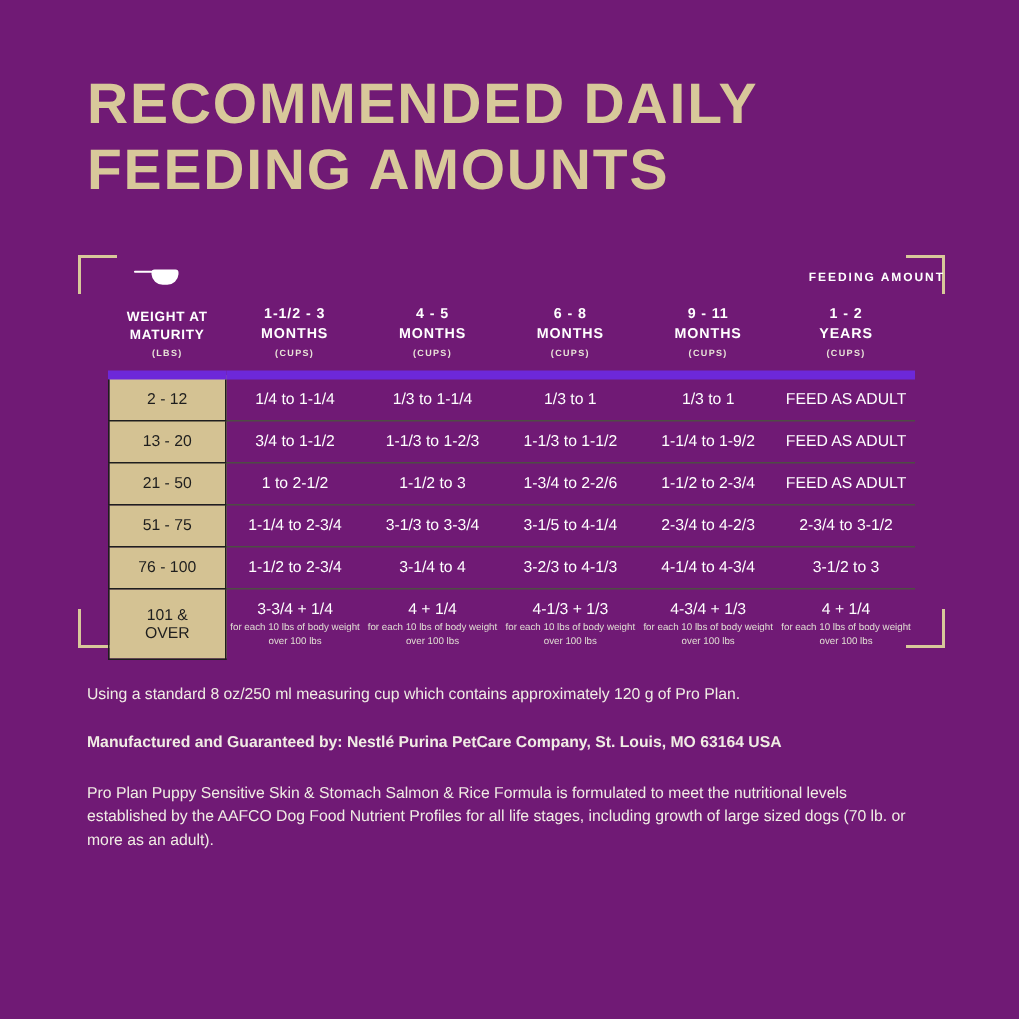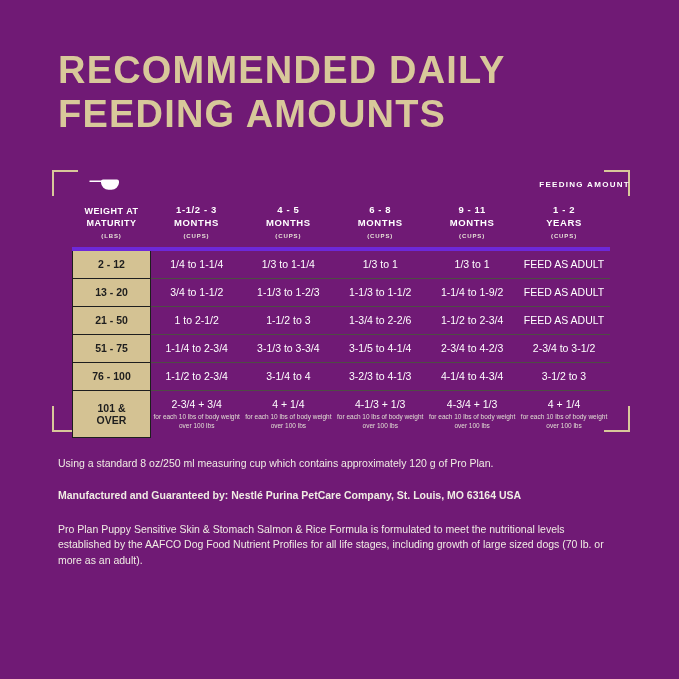--- a/index.html
+++ b/index.html
@@ -72,21 +72,21 @@
     width: 538px;
     border-collapse: collapse;
     table-layout: fixed;
   }
   table.feed col.wcol { width: 78px; }
 
   
   .hdr th {
     vertical-align: bottom;
     padding: 0 4px 7px 4px;
-    border-bottom: 4px solid #6d28d9;
+    border-bottom: 6px solid #6d28d9;
     color: #ffffff;
     text-align: center;
     font-size: 9.5px;
     font-weight: bold;
     letter-spacing: 0.6px;
     line-height: 1.35;
   }
   .hdr th .sub {
     display: block;
     font-size: 6px;
@@ -97,21 +97,21 @@
   }
   .hdr th.wm {
     font-size: 9px;
     letter-spacing: 0.5px;
   }
 
   td.wt {
     background: #d4c293;
     color: #1e1e1e;
     font-size: 10.5px;
-    font-weight: bold;
+    font-weight: normal;
     text-align: center;
     border: 1px solid #1e1e1e;
     padding: 7px 2px;
     line-height: 1.2;
   }
   td.val {
     color: #ffffff;
     font-size: 10.5px;
     text-align: center;
     border-bottom: 1px solid #4f4c45;
@@ -249,21 +249,21 @@
           <td class="val">3-2/3 to 4-1/3</td>
           <td class="val">4-1/4 to 4-3/4</td>
           <td class="val">3-1/2 to 3</td>
         </tr>
         <tr class="last">
           <td class="wt">
             <span>101 &amp;</span><br>
             <span>OVER</span>
           </td>
           <td class="val">
-            <span class="big">2-3/4 + 3/4</span>
+            <span class="big">3-3/4 + 1/4</span>
             <span class="note">for each 10 lbs of body weight over 100 lbs</span>
           </td>
           <td class="val">
             <span class="big">4 + 1/4</span>
             <span class="note">for each 10 lbs of body weight over 100 lbs</span>
           </td>
           <td class="val">
             <span class="big">4-1/3 + 1/3</span>
             <span class="note">for each 10 lbs of body weight over 100 lbs</span>
           </td>

